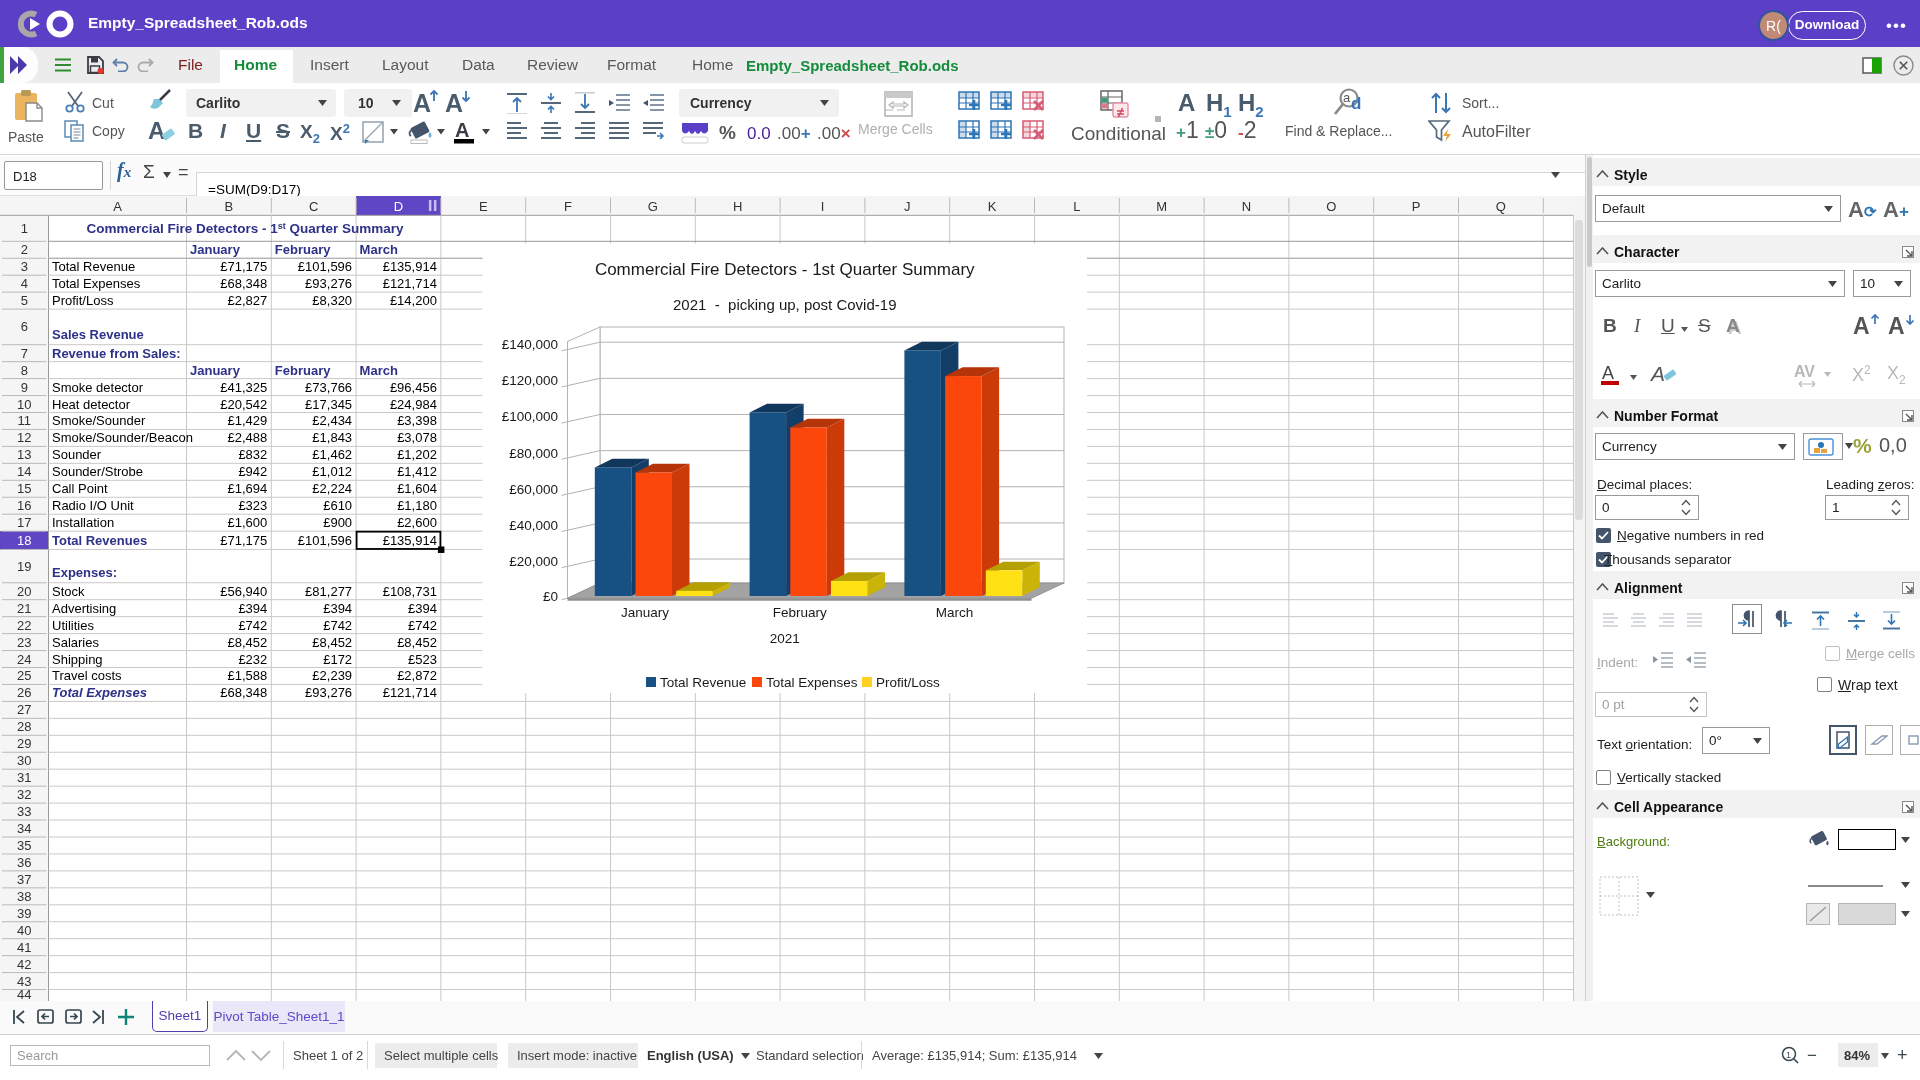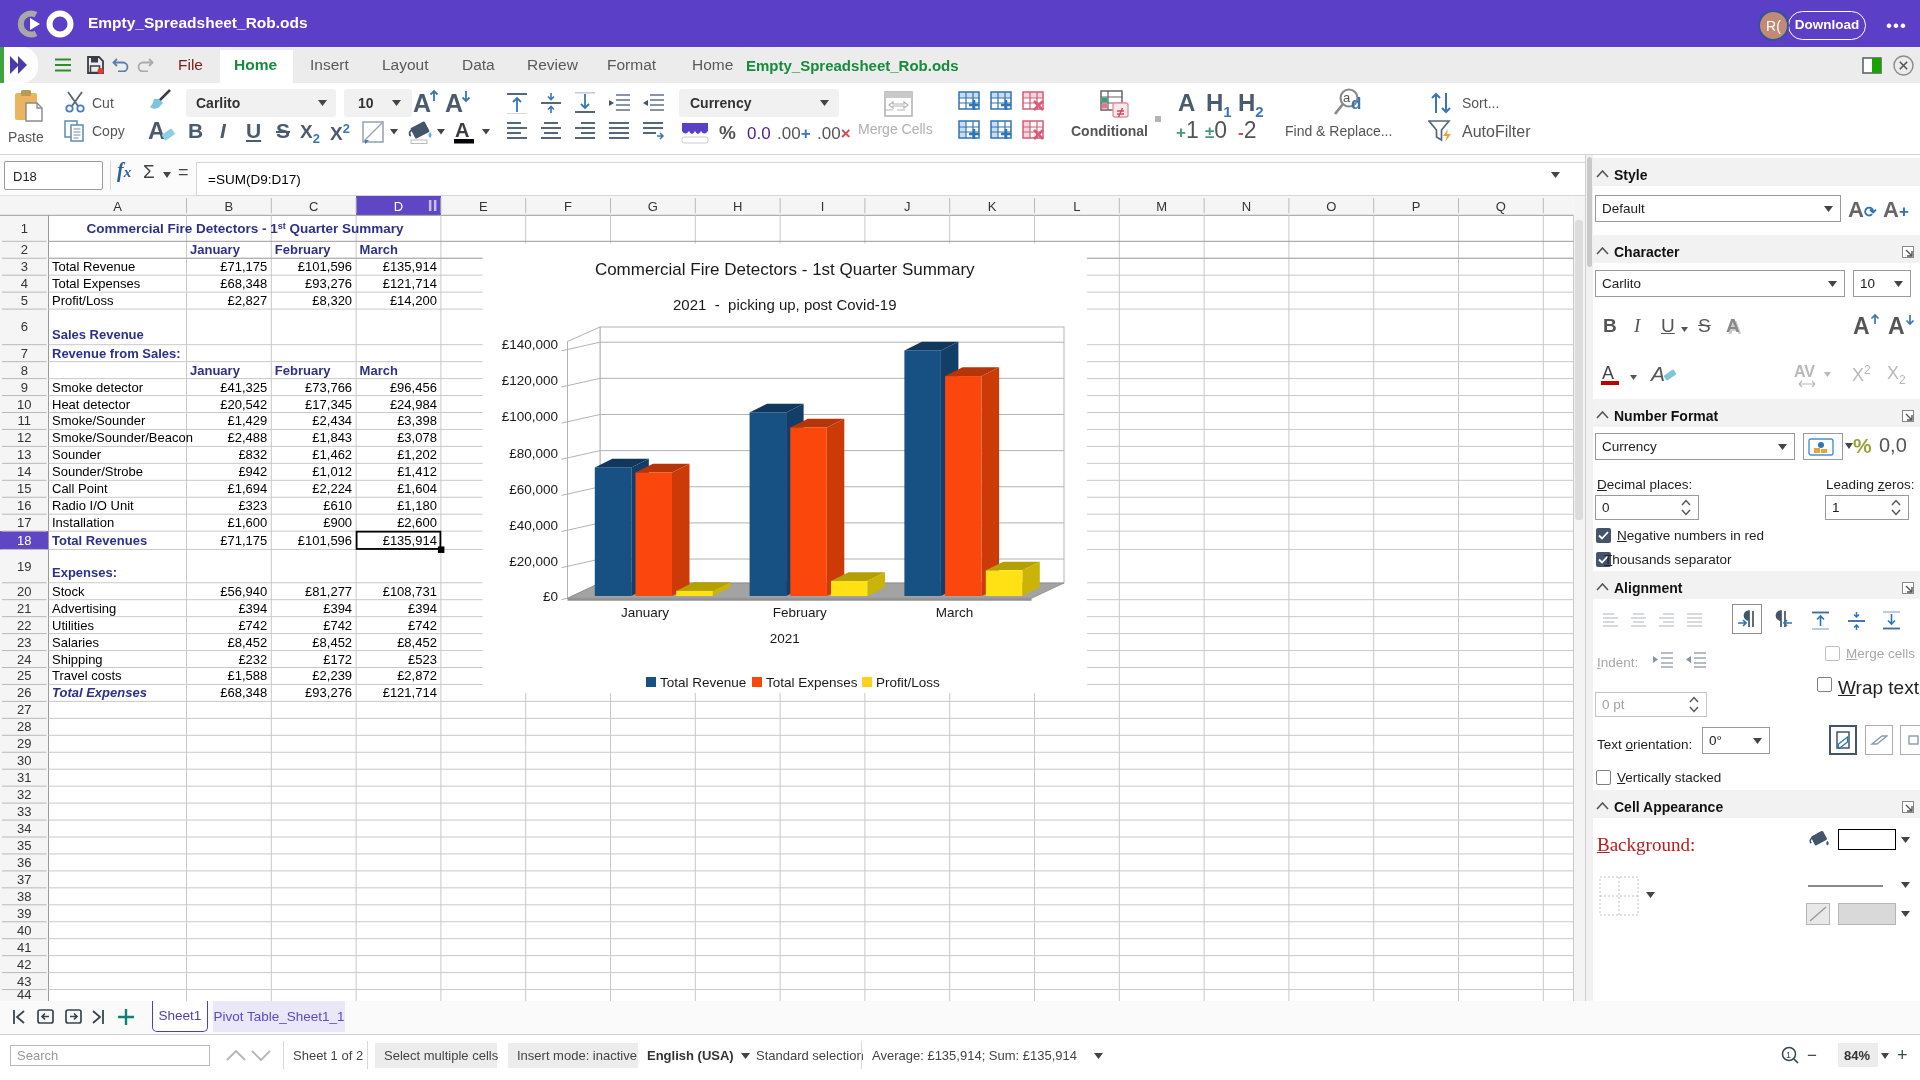--- a/index.html
+++ b/index.html
@@ -251,21 +251,21 @@
       <path d="M12 10 L21 19 M21 10 L12 19" stroke="#d65b74" stroke-width="2.6"></path>
     </svg>
 <svg class="abs" style="left:1100px;top:7px" width="30" height="29" viewBox="0 0 30 29">
 <rect x="1" y="1" width="21" height="19" fill="none" stroke="#666" stroke-width="1.5"></rect>
 <path d="M8 1 V20 M1 7 H22 M1 13 H22" stroke="#666" stroke-width="1.2"></path>
 <rect x="1.7" y="7.5" width="6" height="5" fill="#3f9b7a"></rect>
       <rect x="1.7" y="13.5" width="6" height="5" fill="#e07a8a"></rect>
 <rect x="13" y="13" width="15" height="14" rx="2" fill="#fde8ec" stroke="#e890a2" stroke-width="1.4"></rect>
 <path d="M17 21 h7 m-7 3 h7 m-1.5 -6 l-4 9" stroke="#d04a62" stroke-width="1.5"></path>
 </svg>
-<div class="abs" style="left:1071px;top:40px;font-size:14px;color:#555;font-weight:bold;font-style:normal;letter-spacing:0;">Conditional</div>
+<div class="abs" style="left:1071px;top:40px;font-size:19px;color:#555;font-weight:normal;font-style:normal;letter-spacing:0;">Conditional</div>
 <div class="abs" style="left:1155px;top:33px;width:6px;height:6px;background:#b5b5b5;"></div>
 <div class="abs" style="left:1178px;top:6px;font-size:24px;color:#4a5b6b;font-weight:bold;font-style:normal;letter-spacing:0;">A</div>
 <div class="abs" style="left:1206px;top:6px;font-size:24px;color:#4a5b6b;font-weight:bold;">H<sub style="font-size:15px;color:#3a76b5;">1</sub></div>
 <div class="abs" style="left:1238px;top:6px;font-size:24px;color:#4a5b6b;font-weight:bold;">H<sub style="font-size:15px;color:#3a76b5;">2</sub></div>
 <div class="abs" style="left:1176px;top:34px;font-size:23px;color:#555;"><span style="color:#3f9b7a;font-size:17px;font-weight:bold;">+</span>1</div>
 <div class="abs" style="left:1205px;top:34px;font-size:23px;color:#555;"><span style="color:#3f9b7a;font-size:17px;font-weight:bold;">±</span>0</div>
 <div class="abs" style="left:1238px;top:34px;font-size:23px;color:#555;"><span style="color:#d04a4a;font-size:17px;font-weight:bold;">-</span>2</div>
 <svg class="abs" style="left:1332px;top:4px" width="34" height="32" viewBox="0 0 34 32">
 <circle cx="17" cy="11" r="8.5" fill="none" stroke="#8a8a8a" stroke-width="2.2"></circle>
 <path d="M11 17 L3 27" stroke="#8a8a8a" stroke-width="2.8"></path>
@@ -288,21 +288,21 @@
 <div class="abs" style="left:4px;top:5px;width:99px;height:29px;background:#fff;border:1px solid #9a9a9a;border-radius:2px;">
       <div class="abs" style="left:8px;top:7px;font-size:13px;color:#222;">D18</div>
     </div>
 <div class="abs" style="left:110px;top:5px;width:1px;height:29px;background:#d8d8d8;"></div>
 <div class="abs" style="left:117px;top:3px;font-size:20px;color:#2a6099;font-style:italic;font-family:'Liberation Serif',serif;font-weight:bold;">f<span style="font-size:15px;">x</span></div>
 <div class="abs" style="left:143px;top:5px;font-size:19px;color:#444;">Σ</div>
 <svg class="abs" style="left:163px;top:16px" width="9" height="7">
       <path d="M0 0 L8 0 L4 6 Z" fill="#444"></path>
     </svg>
 <div class="abs" style="left:178px;top:6px;font-size:18px;color:#444;">=</div>
-<div class="abs" style="left:196px;top:6px;width:1630px;height:34px;background:#fff;border:1px solid #d5d5d5;">
+<div class="abs" style="left:196px;top:16px;width:1630px;height:34px;background:#fff;border:1px solid #d5d5d5;">
       <div class="abs" style="left:11px;top:9px;font-size:13.5px;color:#000;">=SUM(D9:D17)</div>
     </div>
 <svg class="abs" style="left:1551px;top:16px" width="10" height="7">
       <path d="M0 0 L9 0 L4.5 6 Z" fill="#444"></path>
     </svg>
 </div>
 <svg class="abs" style="left:0;top:196.0px" width="1920" height="805.0" viewBox="0 0 1920 805.0" font-family="Liberation Sans">
 <rect x="0" y="0" width="1585" height="805.0" fill="#fff"></rect>
 <rect x="0" y="0" width="1573.5" height="19.3" fill="#f5f5f5"></rect>
 <rect x="1573.5" y="0" width="11.5" height="805.0" fill="#f4f4f4"></rect>
@@ -845,21 +845,21 @@
       <path d="M9 2 H21 M9 7 H21 M9 12 H21 M9 16 H21" stroke="#9aa7b5" stroke-width="1.6"></path>
       <path d="M1 5 l5 3.5 l-5 3.5 z" fill="#8694a5"></path>
     </svg>
 <svg class="abs" style="left:99px;top:496px" width="22" height="18">
       <path d="M9 2 H21 M9 7 H21 M9 12 H21 M9 16 H21" stroke="#9aa7b5" stroke-width="1.6"></path>
       <path d="M6 5 l-5 3.5 l5 3.5 z" fill="#8694a5"></path>
     </svg>
 <div class="abs" style="left:239px;top:491px;width:15px;height:15px;background:#fff;border:1.4px solid #c0c0c0;border-radius:2px;"></div>
 <div class="abs" style="left:260px;top:491px;font-size:13.5px;color:#a8a8a8;"><span style="text-decoration:underline;">M</span>erge cells</div>
 <div class="abs" style="left:231px;top:522px;width:15px;height:15px;background:#fff;border:1.4px solid #808080;border-radius:2px;"></div>
-<div class="abs" style="left:252px;top:522px;font-size:19px;color:#222;"><span style="text-decoration:underline;">W</span>rap text</div>
+<div class="abs" style="left:252px;top:522px;font-size:14px;color:#222;"><span style="text-decoration:underline;">W</span>rap text</div>
 <div class="abs" style="left:9px;top:537px;width:112px;height:25px;background:#fff;border:1px solid #c4c4c4;"></div>
 <div class="abs" style="left:16px;top:542px;font-size:13.5px;color:#a0a0a0;font-weight:normal;white-space:nowrap;">0 pt</div>
 <svg class="abs" style="left:103px;top:541px" width="10" height="17">
       <path d="M1 6 L5 1.5 L9 6" stroke="#555" stroke-width="1.4" fill="none"></path>
       <path d="M1 11 L5 15.5 L9 11" stroke="#555" stroke-width="1.4" fill="none"></path>
     </svg>
 <div class="abs" style="left:11px;top:582px;font-size:13.5px;color:#222;font-weight:normal;white-space:nowrap;">Text <span style="text-decoration:underline;">o</span>rientation:</div>
 <div class="abs" style="left:116px;top:572px;width:68px;height:27px;background:#fff;border:1px solid #9a9a9a;"></div>
 <div class="abs" style="left:123px;top:578px;font-size:13.5px;color:#222;font-weight:normal;white-space:nowrap;">0°</div>
 <svg class="abs" style="left:167px;top:582.5px" width="10" height="7">
@@ -882,21 +882,21 @@
 <div class="abs" style="left:31px;top:615px;font-size:13.5px;color:#222;"><span style="text-decoration:underline;">V</span>ertically stacked</div>
 <div class="abs" style="left:0px;top:635px;width:335px;height:28px;background:#f2f2f2;"></div>
 <svg class="abs" style="left:10px;top:647px" width="13" height="8">
       <path d="M1 7 L6.5 1 L12 7" stroke="#555" stroke-width="1.6" fill="none"></path>
     </svg>
 <div class="abs" style="left:28px;top:644px;font-size:14px;color:#111;font-weight:bold;white-space:nowrap;">Cell Appearance</div>
 <svg class="abs" style="left:316px;top:646px" width="12" height="12">
       <rect x="0.5" y="0.5" width="11" height="11" fill="#fff" stroke="#888"></rect>
       <path d="M4 4 L10 10 M10 5 V10 H5" stroke="#555" stroke-width="1.4" fill="none"></path>
     </svg>
-<div class="abs" style="left:11px;top:679px;font-size:19px;color:#b91c1c;font-weight:normal;white-space:nowrap;font-family:Liberation Serif, serif;"><span style="text-decoration:underline;">B</span>ackground:</div>
+<div class="abs" style="left:11px;top:679px;font-size:13px;color:#4d7c0f;font-weight:normal;white-space:nowrap;"><span style="text-decoration:underline;">B</span>ackground:</div>
 <svg class="abs" style="left:220px;top:673px" width="26" height="22" viewBox="0 0 30 26">
 <g transform="rotate(-28 15 12)">
         <rect x="7" y="6" width="16" height="12" rx="1.5" fill="#44546a"></rect>
 <path d="M8 8 q-5 0.5 -4 5" stroke="#44546a" stroke-width="1.8" fill="none"></path>
       </g>
 <path d="M25 15 q2.8 3.4 0 5.6 q-2.8 -2.2 0 -5.6" fill="#44546a"></path>
     </svg>
 <div class="abs" style="left:252px;top:674px;width:58px;height:21px;background:#fff;border:1.6px solid #000;"></div>
 <svg class="abs" style="left:315px;top:682px" width="10" height="7">
       <path d="M0 0 L9 0 L4.5 6 Z" fill="#444"></path>

